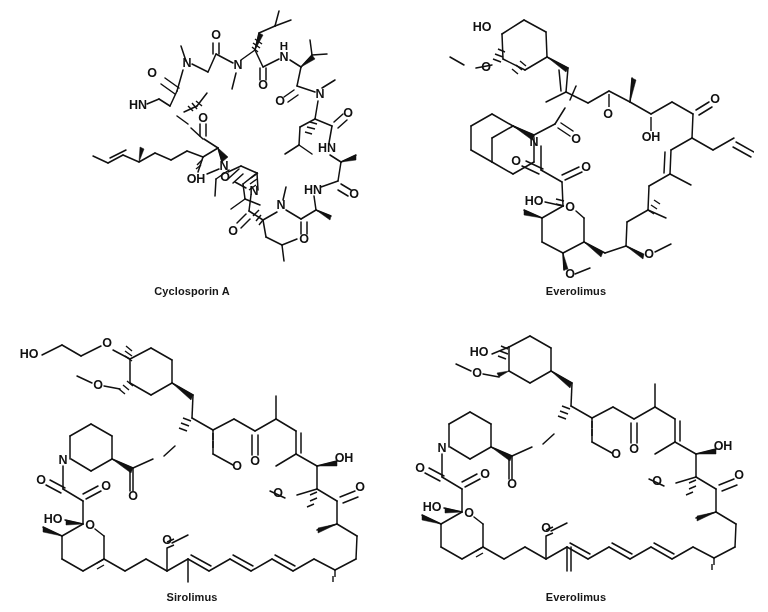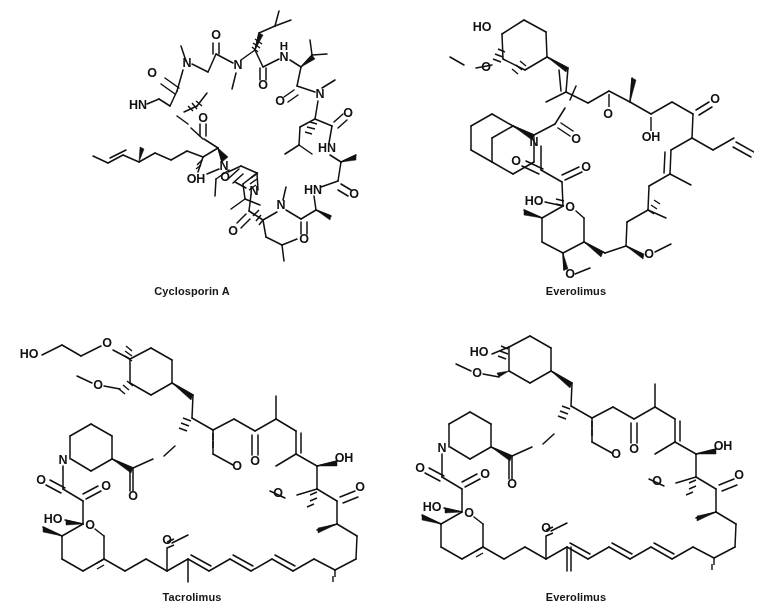--- a/index.html
+++ b/index.html
@@ -605,21 +605,21 @@
         <text class="atom" x="271" y="179">O</text>
         <text class="atom" x="353" y="173">O</text>
         <text class="atom" x="56" y="146">N</text>
         <text class="atom" x="34" y="166">O</text>
         <text class="atom" x="99" y="172">O</text>
         <text class="atom" x="46" y="205">HO</text>
         <text class="atom" x="83" y="211">O</text>
         <text class="atom" x="160" y="226">O</text>
       </svg>
     </div>
-    <div class="caption">Tacrolimus</div>
+    <div class="caption">Sirolimus</div>
   </div>
 
   <div class="panel">
     <div class="structure-wrap">
       <svg width="370" height="268" viewBox="0 0 370 268">
         <g class="bond">
 
           <path d="M101,39 L118,32"></path>
 
           <path d="M118,32 L139,21"></path>

